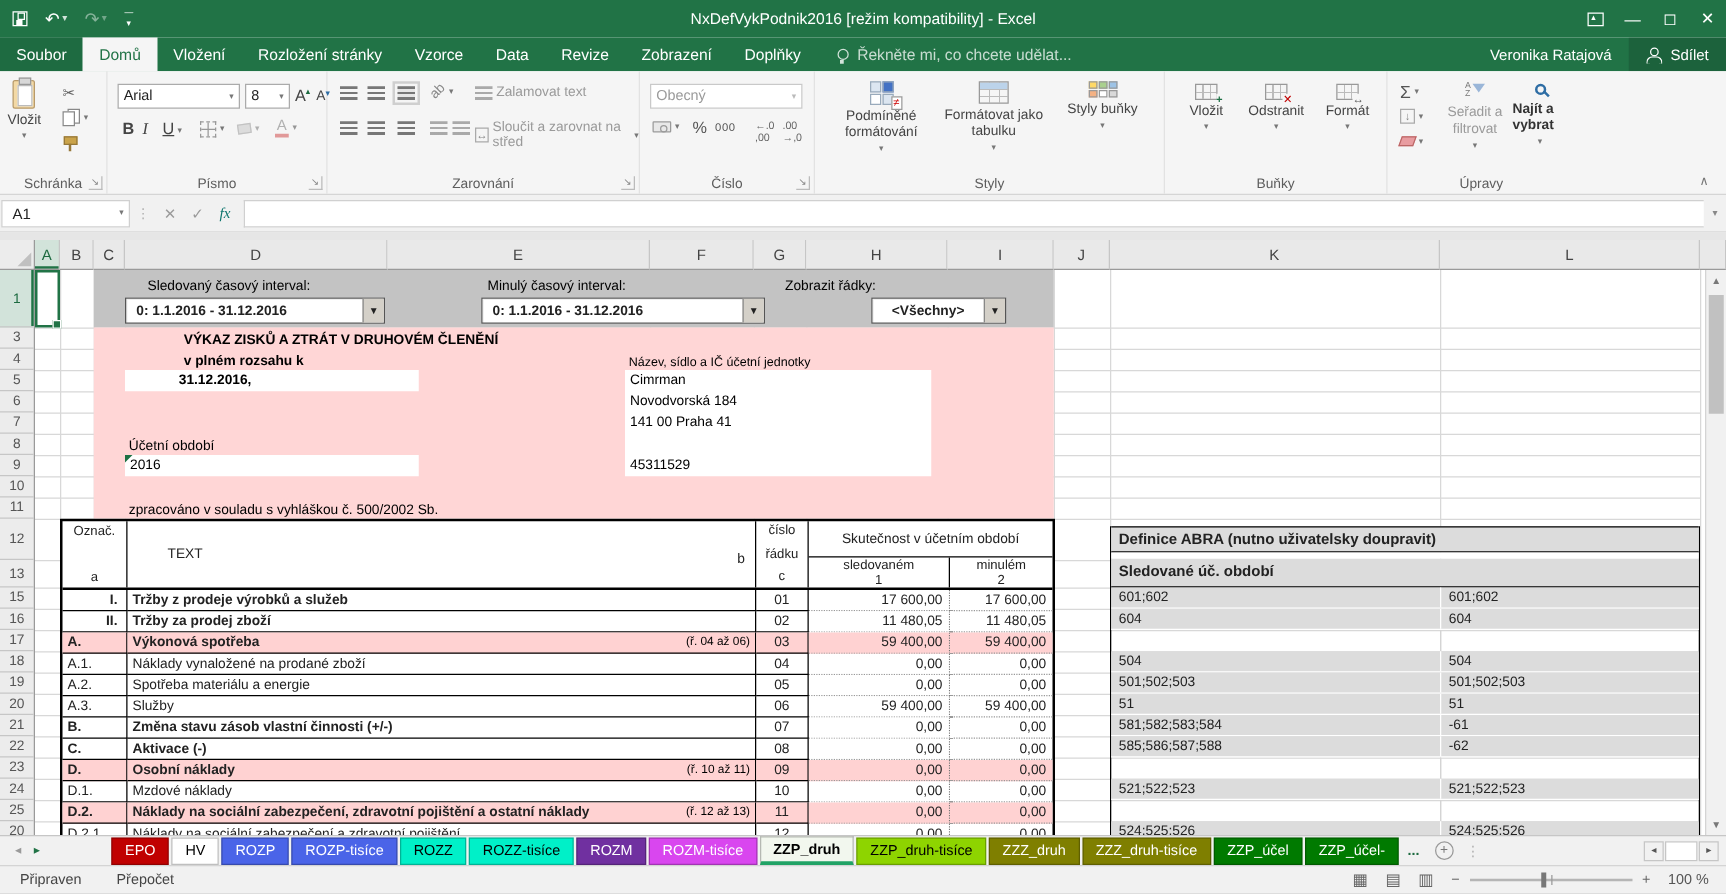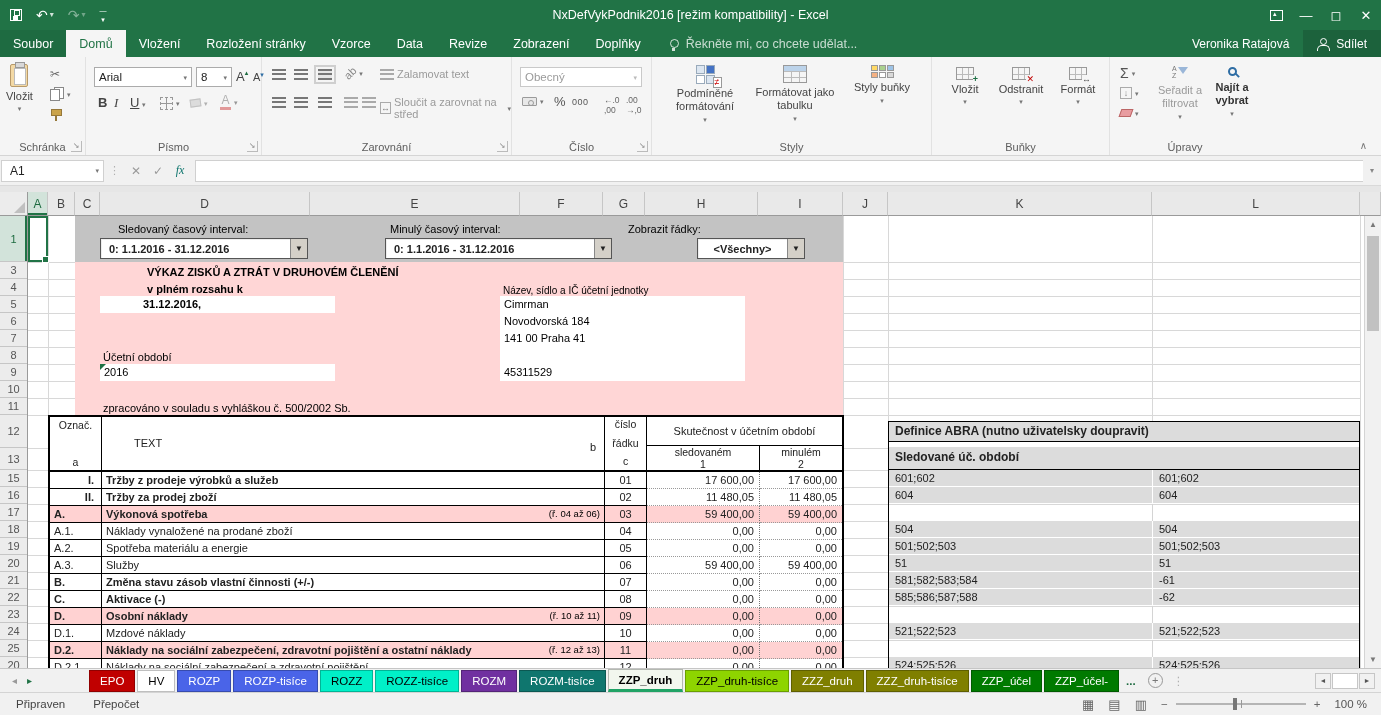--- a/index.html
+++ b/index.html
@@ -414,21 +414,21 @@
       <div class="ab bigbtn grayt" style="left:44px;top:8px;width:52px;">
         <span class="sortic">
             <span class="az">A<br>Z</span>
             <span class="fun"></span>
           </span>
         <span style="line-height:1.2;text-align:center;">Seřadit a filtrovat</span>
         <span class="car">▾</span>
       </div>
       <div class="ab bigbtn" style="left:100px;top:8px;width:44px;">
         <span class="mag"></span>
-        <span style="line-height:1.2;text-align:center;font-weight:bold;color:#333;">Najít a vybrat</span>
+        <span style="line-height:1.2;text-align:left;font-weight:bold;color:#333;">Najít a vybrat</span>
         <span class="car">▾</span>
       </div>
       <div class="rg-label">Úpravy</div>
     </div>
 
     <div class="rg" style="flex:1;border-right:none;">
       <span class="ab" style="right:14px;bottom:4px;color:#777;font-size:10px;">∧</span>
     </div>
   </div>
 
@@ -791,21 +791,21 @@
       <span style="color:#217346;font-size:10px;">▸</span>
     </div>
     <div style="width:46px;"></div>
     <div class="stab" style="background: rgb(192, 0, 0); color: rgb(255, 255, 255);">EPO</div>
     <div class="stab" style="background: rgb(255, 255, 255); color: rgb(0, 0, 0);">HV</div>
     <div class="stab" style="background: rgb(74, 100, 232); color: rgb(255, 255, 255);">ROZP</div>
     <div class="stab" style="background: rgb(74, 100, 232); color: rgb(255, 255, 255);">ROZP-tisíce</div>
     <div class="stab" style="background: rgb(0, 240, 200); color: rgb(0, 0, 0); text-align: center;">ROZZ</div>
     <div class="stab" style="background: rgb(0, 240, 200); color: rgb(0, 0, 0);">ROZZ-tisíce</div>
     <div class="stab" style="background: rgb(112, 48, 160); color: rgb(255, 255, 255);">ROZM</div>
-    <div class="stab" style="background: #0f766e; color: rgb(255, 255, 255);">ROZM-tisíce</div>
+    <div class="stab" style="background: #d946ef; color: rgb(255, 255, 255);">ROZM-tisíce</div>
     <div class="stab active" style="background: rgb(242, 247, 238); color: rgb(0, 0, 0);">ZZP_druh</div>
     <div class="stab" style="background: rgb(142, 212, 0); color: rgb(0, 0, 0);">ZZP_druh-tisíce</div>
     <div class="stab" style="background: rgb(127, 127, 0); color: rgb(255, 255, 255);">ZZZ_druh</div>
     <div class="stab" style="background: rgb(127, 127, 0); color: rgb(255, 255, 255);">ZZZ_druh-tisíce</div>
     <div class="stab" style="background: rgb(0, 122, 0); color: rgb(255, 255, 255);">ZZP_účel</div>
     <div class="stab" style="background: rgb(0, 122, 0); color: rgb(255, 255, 255);">ZZP_účel-</div>
     <div class="more">...</div>
     <div class="addsheet">+</div>
     <div class="tdots">⋮</div>
     <div class="hs">

